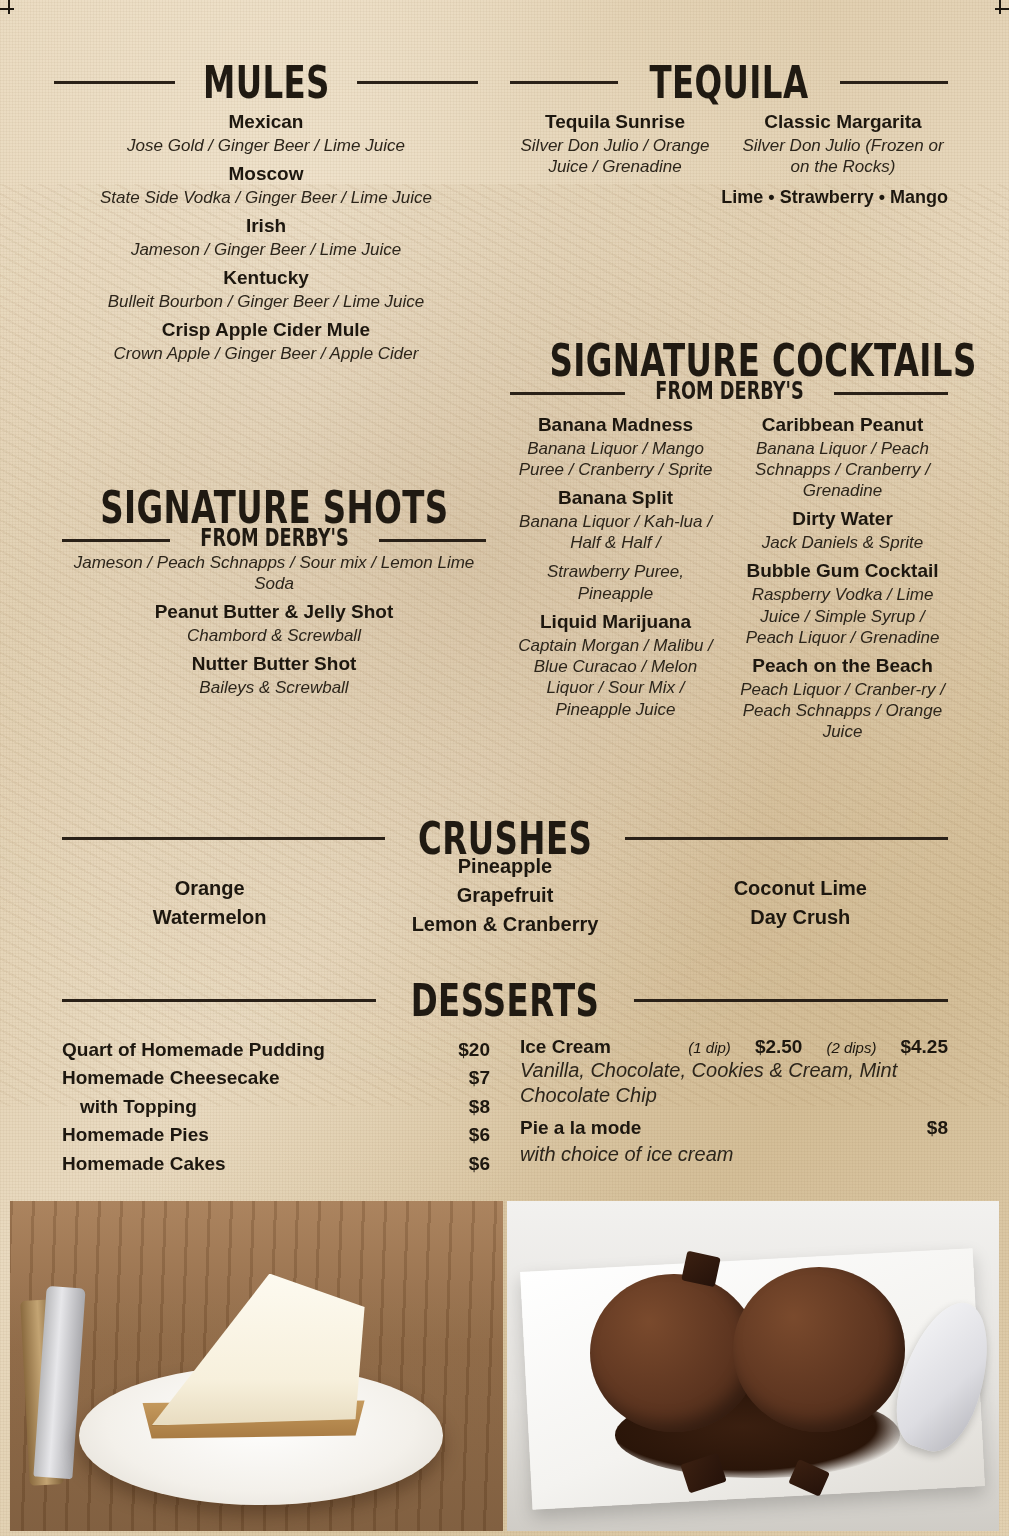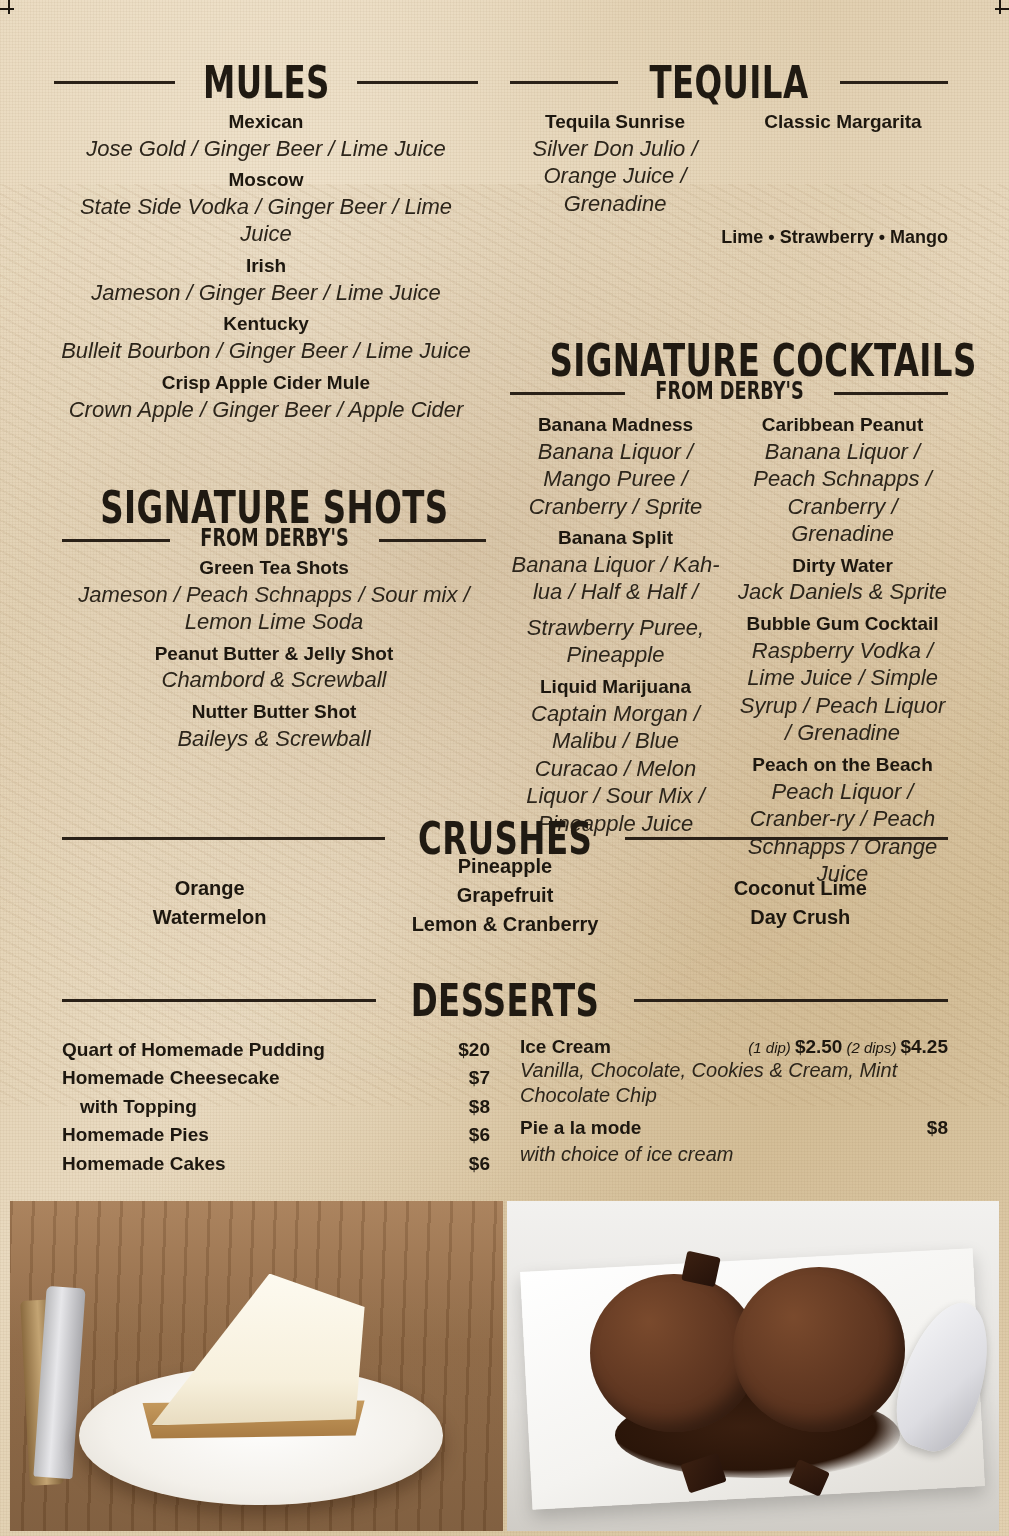--- a/index.html
+++ b/index.html
@@ -94,21 +94,21 @@
   .item-name {
     font-weight: 700;
     font-size: 19px;
     color: #1d170f;
     text-align: center;
     line-height: 1.15;
     margin-top: 7px;
   }
   .item-desc {
     font-style: italic;
-    font-size: 22px;
+    font-size: 17px;
     color: #2c251b;
     text-align: center;
     line-height: 1.25;
     margin-top: 2px;
   }
   .flavors {
     font-weight: 700;
     font-size: 18px;
     text-align: right;
     color: #1d170f;
@@ -205,21 +205,21 @@
     display: flex;
     align-items: baseline;
     justify-content: space-between;
     font-weight: 700;
     font-size: 19px;
     color: #1d170f;
   }
   .ic-prices {
     display: flex;
     align-items: baseline;
-    gap: 4px;
+    gap: 24px;
   }
   .dip-label {
     font-style: italic;
     font-weight: 400;
     font-size: 15px;
   }
 
   
   .photos {
     position: absolute;
@@ -389,20 +389,21 @@
         <div class="rule"></div>
       </div>
 
       <div class="tequila-cols">
         <div>
           <div class="item-name">Tequila Sunrise</div>
           <div class="item-desc">Silver Don Julio / Orange Juice / Grenadine</div>
         </div>
         <div>
           <div class="item-name">Classic Margarita</div>
+          <div class="item-desc">Silver Don Julio (Frozen or on the Rocks)</div>
         </div>
       </div>
       <div class="flavors">Lime • Strawberry • Mango</div>
     </div>
 
     <div class="col-sigcocktails">
       <div class="title-wrap" style="text-align:center;margin-top:35px;">
         <span class="sec-title">SIGNATURE COCKTAILS</span>
       </div>
       <div class="section-head" style="margin-top:-2px;">
@@ -442,21 +443,20 @@
       </div>
       <div class="section-head" style="margin-top:-2px;">
         <div class="rule"></div>
         <div class="title-wrap">
           <span class="sec-sub">FROM DERBY'S</span>
         </div>
         <div class="rule"></div>
       </div>
 
       <div>
-        <div class="item-name">Green Tea Shots</div>
         <div class="item-desc">Jameson / Peach Schnapps / Sour mix / Lemon Lime Soda</div>
         <div class="item-name">Peanut Butter &amp; Jelly Shot</div>
         <div class="item-desc">Chambord &amp; Screwball</div>
         <div class="item-name">Nutter Butter Shot</div>
         <div class="item-desc">Baileys &amp; Screwball</div>
       </div>
     </div>
 
     <div class="crushes">
       <div class="section-head">

